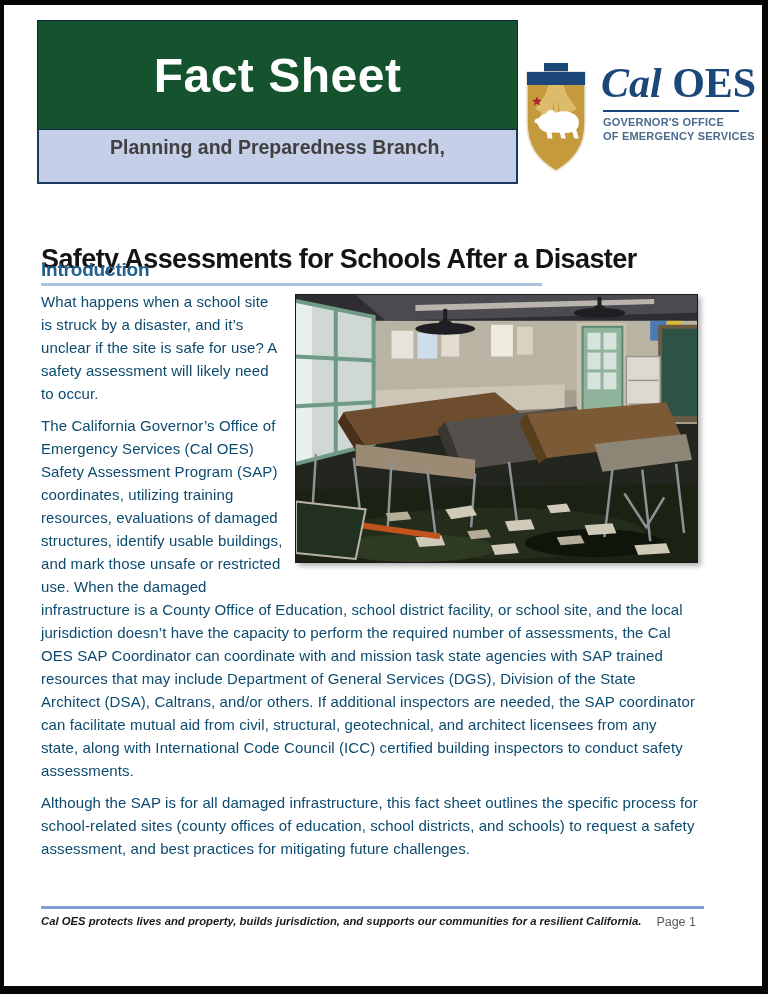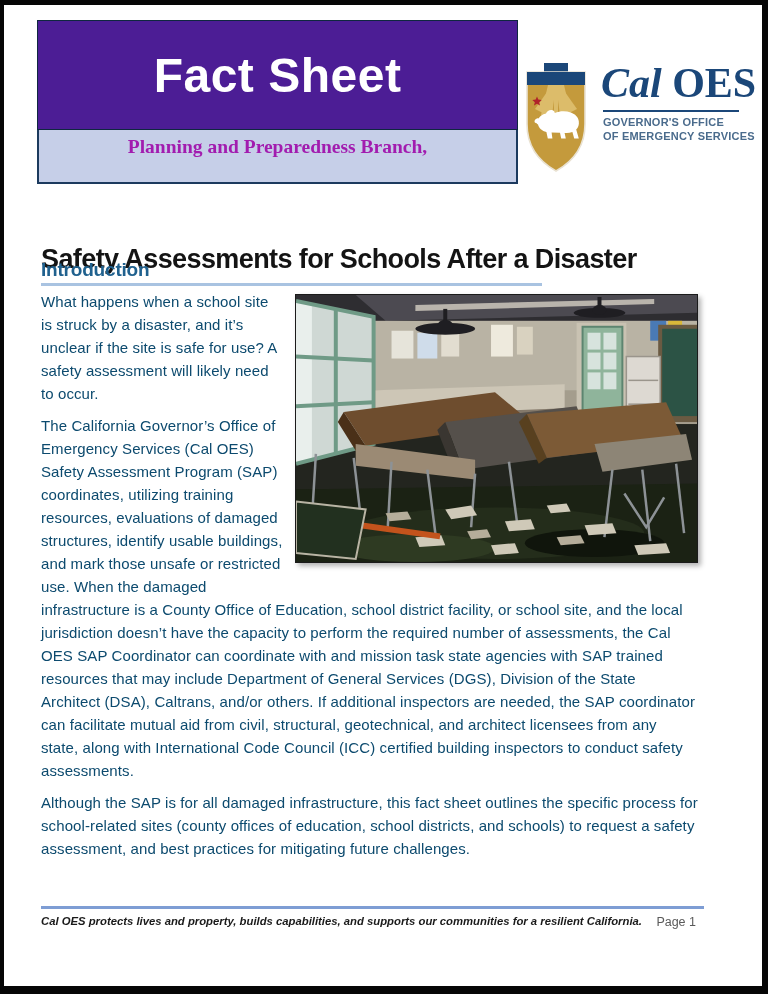--- a/index.html
+++ b/index.html
@@ -13,37 +13,37 @@
   .page{
     position:absolute;inset:0;
     background:#ffffff;
     border-style:solid;border-color:#060606;
     border-width:5px 6px 8px 4px;
     box-sizing:border-box;
   }
   
   .banner-wrap{position:absolute;left:33px;top:15px;width:481px;}
   .banner-dark{
-    background:#4c1d95;
+    background:#14532d;
     border:1px solid #0f2740;
     height:110px;
     display:flex;align-items:center;justify-content:center;
     box-sizing:border-box;
   }
   .banner-dark .t{
     color:#ffffff;font-weight:bold;font-size:48px;letter-spacing:0.5px;
   }
   .banner-light{
     background:#C6CFE8;
     border:2px solid #1c3a5e;
     border-top:none;
     height:54px;box-sizing:border-box;
     text-align:center;padding-top:5px;
   }
-  .banner-light .branch{color:#a21caf;font-weight:bold;font-size:19.5px;line-height:24px;font-family:Liberation Serif, serif;}
+  .banner-light .branch{color:#404040;font-weight:bold;font-size:19.5px;line-height:24px;}
   .banner-light .date{color:#3A6B9E;font-size:15px;line-height:19px;}
   
   .logo{position:absolute;left:521px;top:53px;width:230px;}
   .logo .shield{position:absolute;left:0;top:5px;width:62px;height:116px;}
   .logo .wordmark{
     position:absolute;left:76px;top:4px;
     font-family:"Liberation Serif", serif;
     color:#1B4779;font-weight:bold;font-size:42px;line-height:42px;white-space:nowrap;
   }
   .logo .wordmark .cal{font-style:italic;}
@@ -261,17 +261,17 @@
 
         <polygon points="0,208 70,216 60,266 0,260" fill="#22301f" stroke="#b9b4a4" stroke-width="2"></polygon>
       </svg>
     </figure>
     <p>What happens when a school site is struck by a disaster, and it’s unclear if the site is safe for use? A safety assessment will likely need to occur.</p>
     <p>The California Governor’s Office of Emergency Services (Cal OES) Safety Assessment Program (SAP) coordinates, utilizing training resources, evaluations of damaged structures, identify usable buildings, and mark those unsafe or restricted use. When the damaged infrastructure is a County Office of Education, school district facility, or school site, and the local jurisdiction doesn’t have the capacity to perform the required number of assessments, the Cal OES SAP Coordinator can coordinate with and mission task state agencies with SAP trained resources that may include Department of General Services (DGS), Division of the State Architect (DSA), Caltrans, and/or others. If additional inspectors are needed, the SAP coordinator can facilitate mutual aid from civil, structural, geotechnical, and architect licensees from any state, along with International Code Council (ICC) certified building inspectors to conduct safety assessments.</p>
     <p>Although the SAP is for all damaged infrastructure, this fact sheet outlines the specific process for school-related sites (county offices of education, school districts, and schools) to request a safety assessment, and best practices for mitigating future challenges.</p>
   </div>
 
   <div class="footer">
-    <span class="motto">Cal OES protects lives and property, builds capabilities, and supports our communities for a resilient California.</span>
+    <span class="motto">Cal OES protects lives and property, builds jurisdiction, and supports our communities for a resilient California.</span>
     <span class="pageno">Page 1</span>
   </div>
 
 </div>
 
 </body></html>

